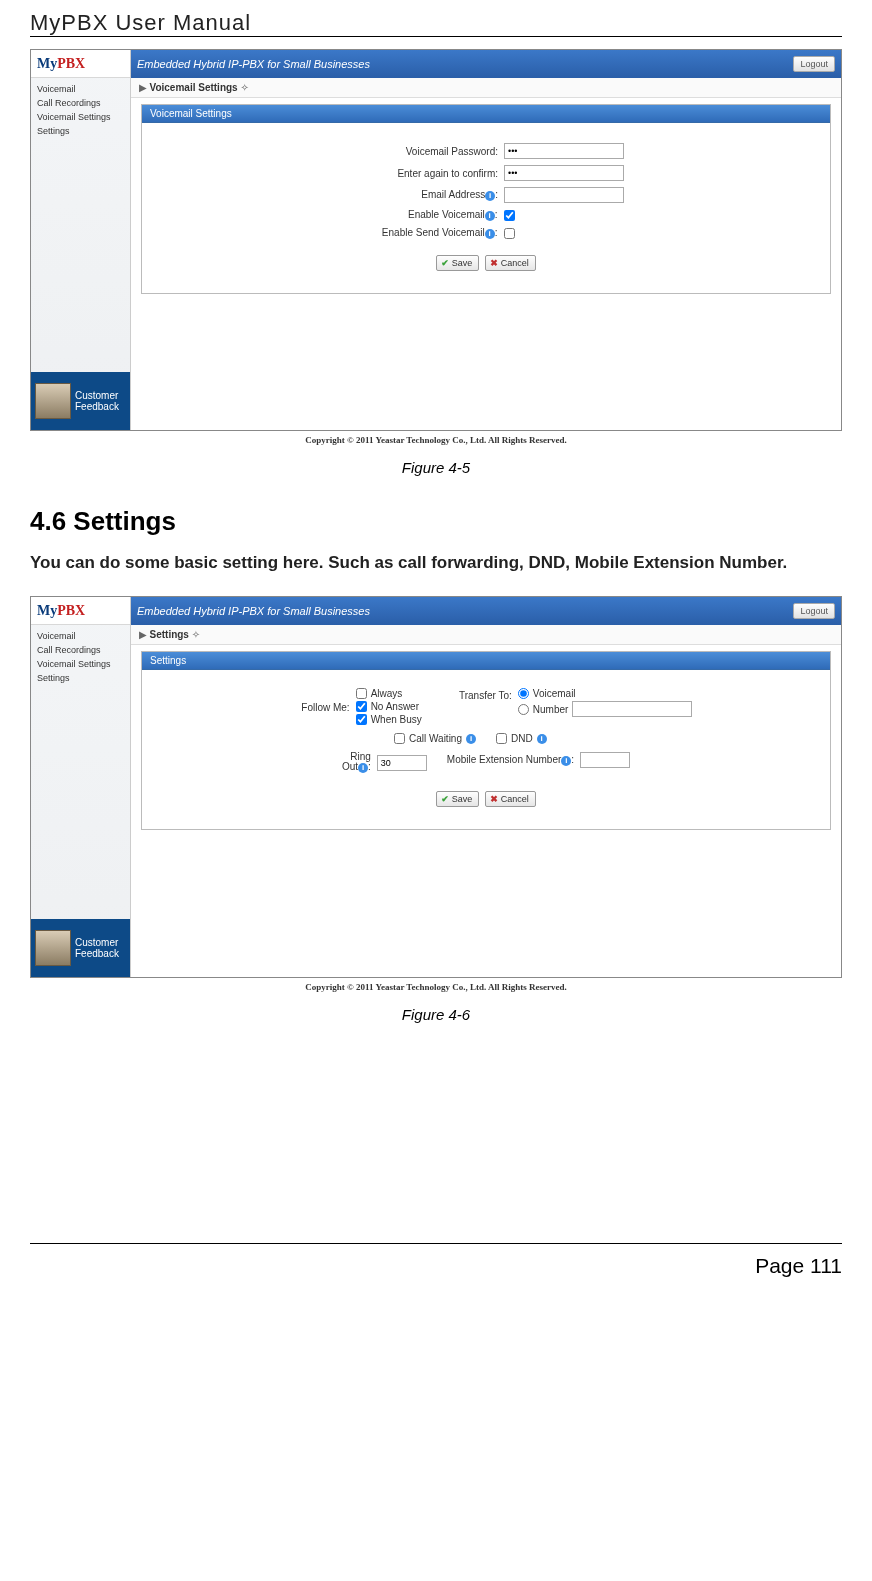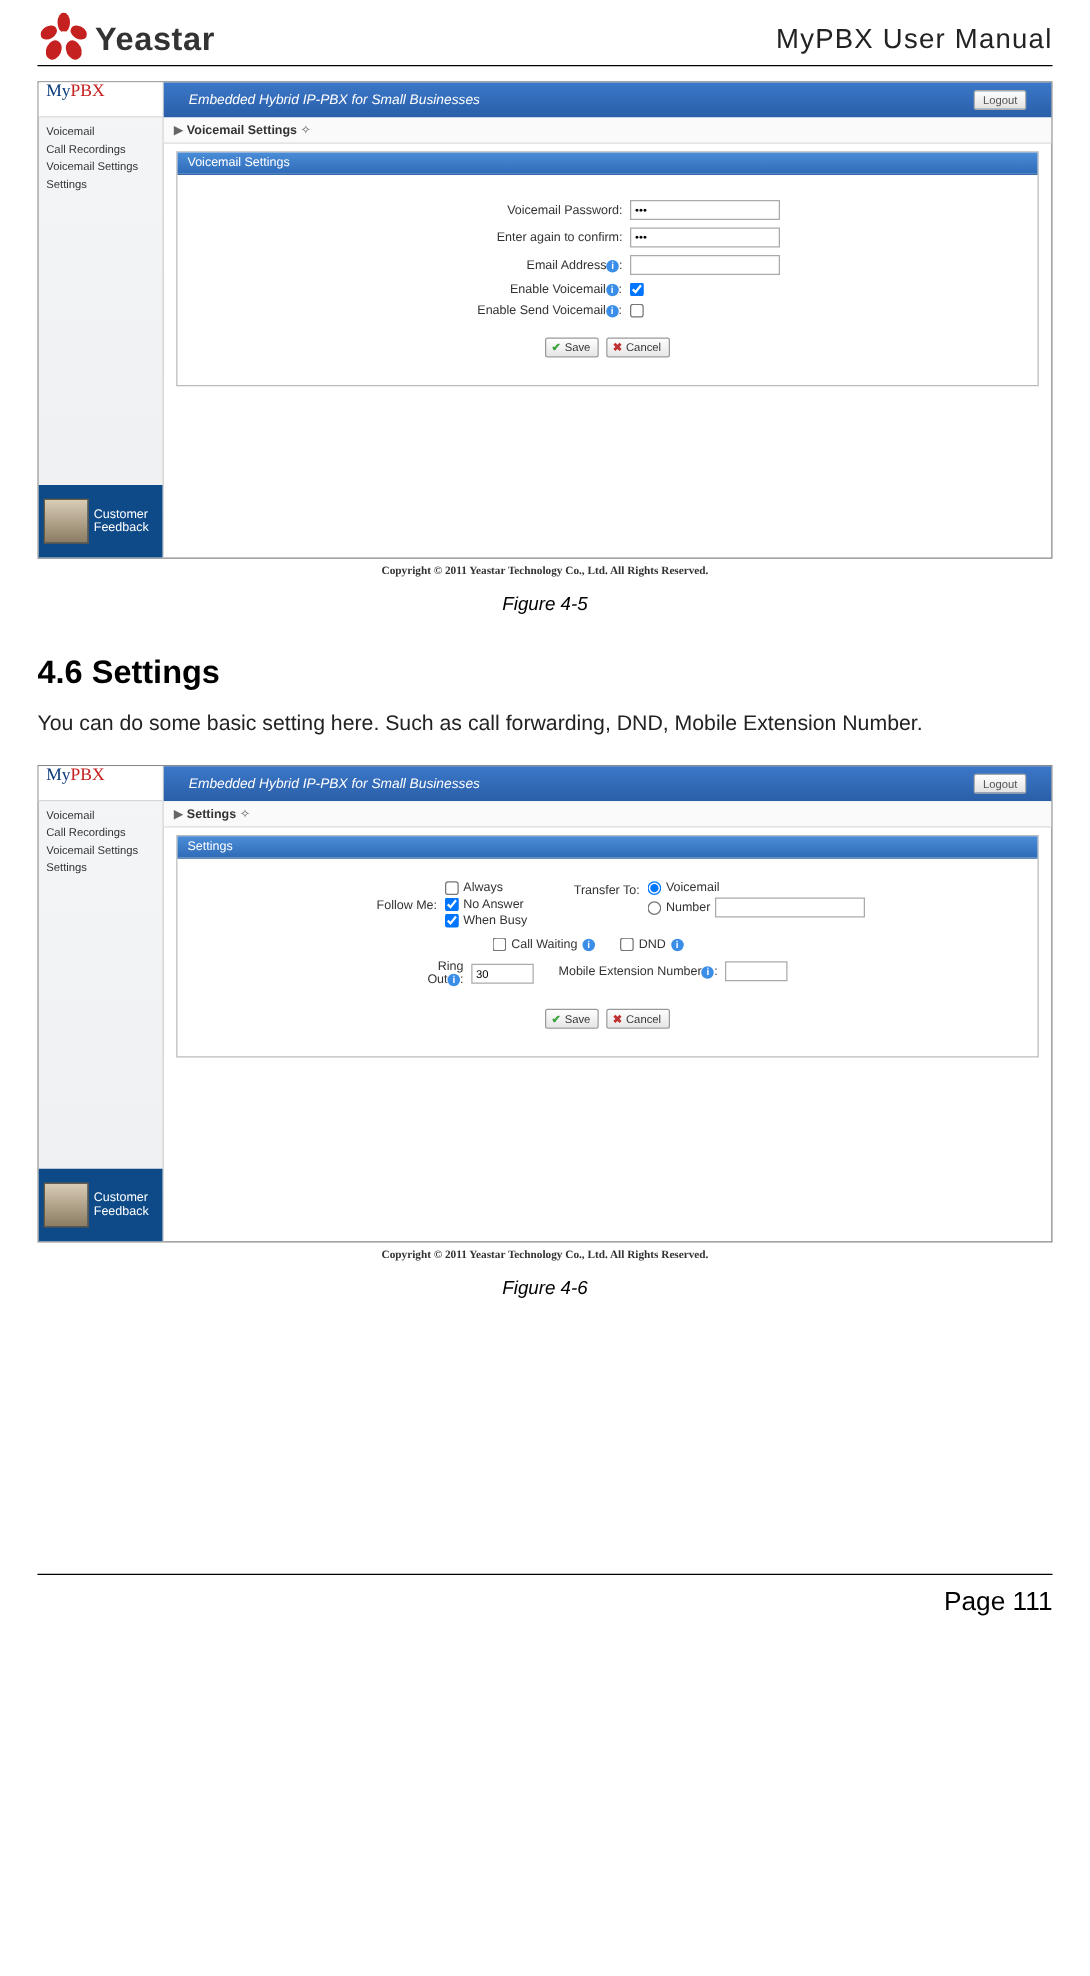--- a/index.html
+++ b/index.html
@@ -57,23 +57,24 @@
     border-right: 1px solid #ccc;
     display: flex;
     flex-direction: column;
     justify-content: space-between;
     position: relative;
   }
   .sb-top { padding: 0; }
   .sb-logo {
     height: 28px;
     display: flex;
+    align-items: center;
     padding-left: 6px;
     font-family: "Times New Roman", serif;
-    font-weight: normal;
+    font-weight: bold;
     font-size: 14px;
     color: #0a3b7a;
     background: #fff;
     border-bottom: 1px solid #d8d8d8;
   }
   .sb-logo .px { color: #c42020; }
   .sb-items { padding: 4px 2px 2px 6px; }
   .sb-item {
     font-size: 9px;
     color: #333;
@@ -105,21 +106,21 @@
     flex-direction: column;
     position: relative;
   }
   .banner {
     background: linear-gradient(to bottom,#3b78c8,#2a5ea8);
     color: #fff;
     height: 28px;
     display: flex;
     align-items: center;
     justify-content: space-between;
-    padding: 0 20px;
+    padding: 0 6px;
     font-size: 11px;
     font-style: italic;
   }
   .banner .logout {
     background: linear-gradient(#fefefe,#e2e2e2);
     border: 1px solid #aaa;
     color: #555;
     font-size: 9px;
     font-style: normal;
     padding: 2px 6px;
@@ -243,50 +244,36 @@
     color: #000;
     margin-top: 30px;
     margin-bottom: 12px;
     font-family: Verdana, Arial, sans-serif;
   }
   .body-text {
     font-size: 17px;
     color: #222;
     line-height: 1.6;
     margin-bottom: 20px;
+    font-weight: bold;
   }
 
   .page-footer {
     border-top: 1px solid #000;
     margin-top: 220px;
     padding-top: 10px;
     text-align: right;
     font-size: 21px;
     color: #000;
   }
 </style>
 </head>
 <body>
 
 <div class="page-header">
-  <div class="logo-wrap">
-    <span class="logo-mark">
-      <svg width="42" height="42" viewBox="0 0 42 42">
-        <g fill="#c62121">
-          <ellipse cx="21" cy="8" rx="5" ry="8"></ellipse>
-          <ellipse cx="9" cy="16" rx="7" ry="5" transform="rotate(-30 9 16)"></ellipse>
-          <ellipse cx="33" cy="16" rx="7" ry="5" transform="rotate(30 33 16)"></ellipse>
-          <ellipse cx="13" cy="30" rx="6" ry="8" transform="rotate(25 13 30)"></ellipse>
-          <ellipse cx="29" cy="30" rx="6" ry="8" transform="rotate(-25 29 30)"></ellipse>
-        </g>
-        <circle cx="21" cy="19" r="4" fill="#fff"></circle>
-      </svg>
-    </span>
-    <span class="logo-text">Yeastar</span>
-  </div>
   <div class="doc-title">MyPBX User Manual</div>
 </div>
 
 <div class="shot">
   <div class="shot-inner">
     <div class="sb">
       <div class="sb-top">
         <div class="sb-logo">
           <span>My</span>
             <span class="px">PBX</span>

